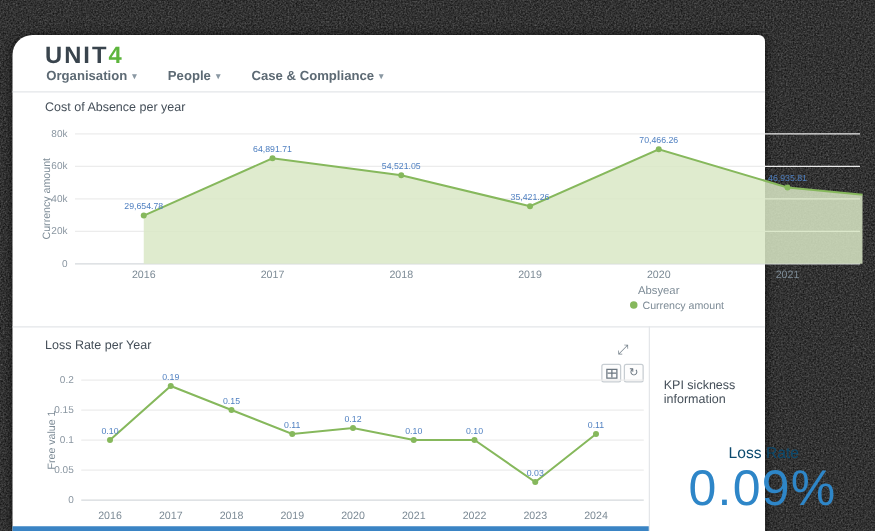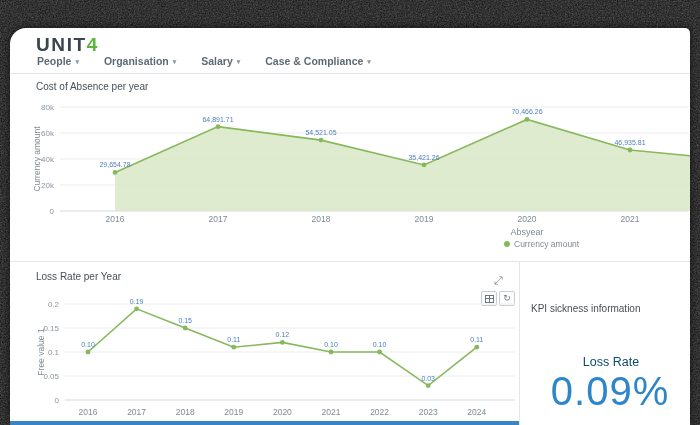--- a/index.html
+++ b/index.html
@@ -1,19 +1,19 @@
 <!DOCTYPE html>
 <html><head>
 <meta charset="utf-8">
 <style>
   html,body{margin:0;padding:0;}
   body{width:700px;height:425px;position:relative;overflow:hidden;
        font-family:"Liberation Sans",sans-serif;background:#0b0b0b;}
   .bg{position:absolute;left:0;top:0;width:700px;height:425px;}
-  .card{position:absolute;left:10px;top:28px;width:680px;height:397px;background:#ffffff;
+  .card{position:absolute;left:10px;top:28px;width:602px;height:397px;background:#ffffff;
         border-radius:16px 5px 0 0;box-shadow:0 0 8px rgba(0,0,0,.6);}
   .logo{position:absolute;left:26px;top:6px;font-size:19px;font-weight:700;
         letter-spacing:1.6px;color:#39444d;}
   .logo .accent{color:#5db53c;}
   .nav{position:absolute;left:18px;top:21px;height:24px;display:flex;align-items:center;gap:7px;}
   .nav-item{display:flex;align-items:center;gap:4px;padding:4px 8px;font-size:10.5px;
             font-weight:700;color:#5d6a74;cursor:pointer;border:1px solid transparent;border-radius:3px;}
   .nav-item .caret{font-size:7px;color:#8a98a3;line-height:1;}
   .nav-item.active{color:#2e7dc1;border-color:#8db9dd;background:#fcfeff;}
   .nav-item.active .caret{color:#2e7dc1;}
@@ -51,29 +51,25 @@
   <rect width="100%" height="100%" fill="#0b0b0b"></rect>
   <rect width="100%" height="100%" filter="url(#grain)" opacity="0.45"></rect>
 </svg>
 
 <div class="card">
 
   <div class="logo"><span>UNIT</span><span class="accent">4</span></div>
 
   <nav class="nav" id="main-nav">
       <div class="nav-item">
-        <span>People</span>
-        <span class="caret">▾</span>
-      </div>
-      <div class="nav-item">
         <span>Organisation</span>
         <span class="caret">▾</span>
       </div>
       <div class="nav-item">
-        <span>Salary</span>
+        <span>People</span>
         <span class="caret">▾</span>
       </div>
       <div class="nav-item">
         <span>Case &amp; Compliance</span>
         <span class="caret">▾</span>
       </div>
     </nav>
   <div class="nav-divider"></div>
 
   <div class="panel-title t-cost">Cost of Absence per year</div>

